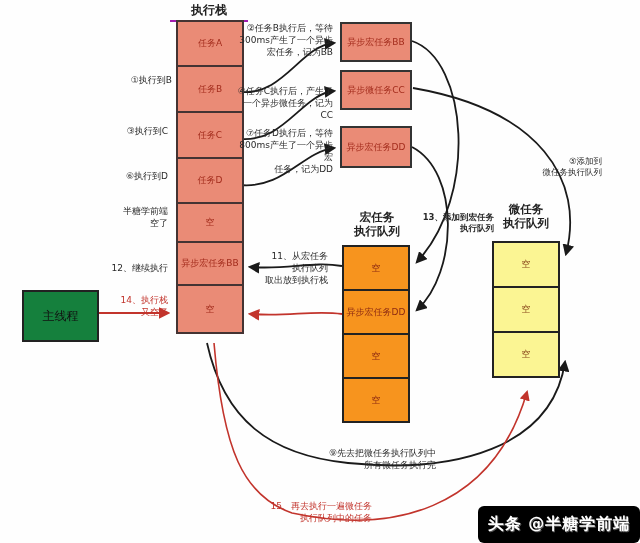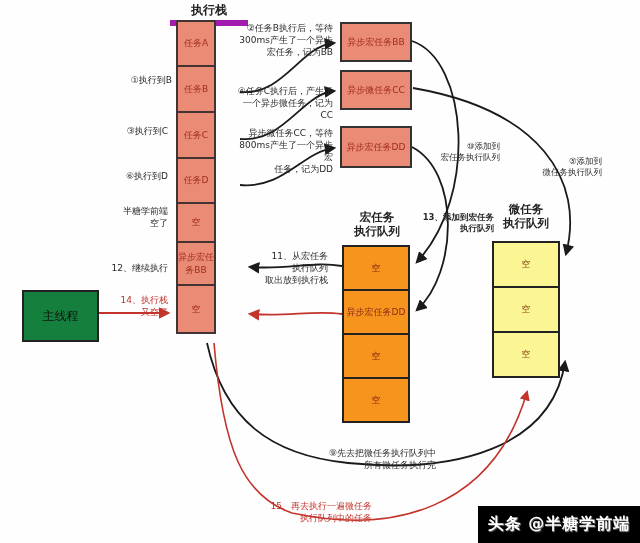--- a/index.html
+++ b/index.html
@@ -5,32 +5,32 @@
   html,body{margin:0;padding:0;background:#fff;}
   #canvas{
     position:relative;width:640px;height:543px;background:#fefefe;overflow:hidden;
     font-family:"DejaVu Sans",sans-serif;color:#222;
   }
   .abs{position:absolute;}
   svg.wires{position:absolute;left:0;top:0;width:640px;height:543px;pointer-events:none;}
 
   
   .stack-title{left:170px;top:2px;width:78px;text-align:center;font-weight:bold;
-    font-size:12px;border-bottom:6px solid #a21caf;padding-bottom:1px;}
+    font-size:12px;border-bottom:2px solid #a21caf;padding-bottom:1px;}
   .queue-title{font-weight:bold;font-size:11.5px;text-align:center;line-height:1.25;}
   .macro-title{left:338px;top:210px;width:78px;}
   .micro-title{left:488px;top:202px;width:76px;}
 
   
   .cellcol{display:flex;flex-direction:column;}
   .cell{box-sizing:border-box;border:2px solid #433;background:#ea8b76;
     display:flex;align-items:center;justify-content:center;
     font-size:9px;color:#a32c1c;margin-top:-2px;text-align:center;}
   .cell:first-child{margin-top:0;}
-  .stackcol{left:176px;top:20px;width:40px;}
+  .stackcol{left:176px;top:20px;width:68px;}
   .asyncbox{left:340px;width:72px;box-sizing:border-box;border:2px solid #333;
     background:#ea8b76;display:flex;align-items:center;justify-content:center;
     font-size:9px;color:#a32c1c;}
   .macrocol{left:342px;top:245px;width:68px;}
   .macrocol .cell{background:#f7941e;border-color:#222;color:#8d2a12;height:46px;}
   .microcol{left:492px;top:241px;width:68px;}
   .microcol .cell{background:#fbf593;border-color:#222;color:#8a4a1d;height:47px;}
 
   .mainthread{left:22px;top:290px;width:73px;height:48px;background:#15803d;
     border:2.5px solid #222;display:flex;align-items:center;justify-content:center;
@@ -38,21 +38,21 @@
 
   
   .ann{font-size:9px;line-height:1.35;color:#2a2a2a;}
   .ann.red{color:#c2342c;}
   .center{text-align:right;}
   .right{text-align:right;}
 
   .watermark{left:478px;top:506px;width:162px;height:37px;background:#000;
     color:#fff;display:flex;align-items:center;justify-content:center;
     font-weight:bold;font-size:16px;letter-spacing:1px;
-    text-shadow:1px 1px 0 #555;}
+    text-shadow:1px 1px 0 #555;border-radius:6px;}
 </style>
 </head>
 <body>
 
 <div id="canvas">
 
   <svg class="wires" viewBox="0 0 640 543">
     <defs>
       <marker id="mb" viewBox="0 0 10 10" refX="8" refY="5" markerWidth="6.5" markerHeight="6.5" orient="auto-start-reverse">
         <path d="M0,0 L10,5 L0,10 z" fill="#1a1a1a"></path>
@@ -109,21 +109,21 @@
     <div>②任务B执行后，等待</div>
     <div>300ms产生了一个异步</div>
     <div>宏任务，记为BB</div>
   </div>
   <div class="abs ann center" style="left:237px;top:85px;width:96px;">
     <div>④任务C执行后，产生了</div>
     <div>一个异步微任务，记为</div>
     <div>CC</div>
   </div>
   <div class="abs ann center" style="left:237px;top:127px;width:96px;">
-    <div>异步微任务CC，等待</div>
+    <div>⑦任务D执行后，等待</div>
     <div>800ms产生了一个异步宏</div>
     <div>任务，记为DD</div>
   </div>
 
   <div class="abs asyncbox" style="top:22px;height:40px;">异步宏任务BB</div>
   <div class="abs asyncbox" style="top:70px;height:40px;">异步微任务CC</div>
   <div class="abs asyncbox" style="top:126px;height:42px;">异步宏任务DD</div>
 
   <div class="abs queue-title macro-title">
     <div>宏任务</div>
@@ -139,24 +139,20 @@
   <div class="abs queue-title micro-title">
     <div>微任务</div>
     <div>执行队列</div>
   </div>
   <div class="abs cellcol microcol">
     <div class="cell">空</div>
     <div class="cell">空</div>
     <div class="cell">空</div>
   </div>
 
-  <div class="abs ann center" style="left:430px;top:141px;width:70px;font-size:8.5px;">
-    <div>⑩添加到</div>
-    <div>宏任务执行队列</div>
-  </div>
   <div class="abs ann center" style="left:516px;top:156px;width:86px;font-size:8.5px;">
     <div>⑤添加到</div>
     <div>微任务执行队列</div>
   </div>
   <div class="abs ann center" style="left:420px;top:212px;width:74px;font-size:8.5px;font-weight:bold;">
     <div>13、添加到宏任务</div>
     <div>执行队列</div>
   </div>
   <div class="abs ann center" style="left:248px;top:250px;width:80px;">
     <div>11、从宏任务</div>

